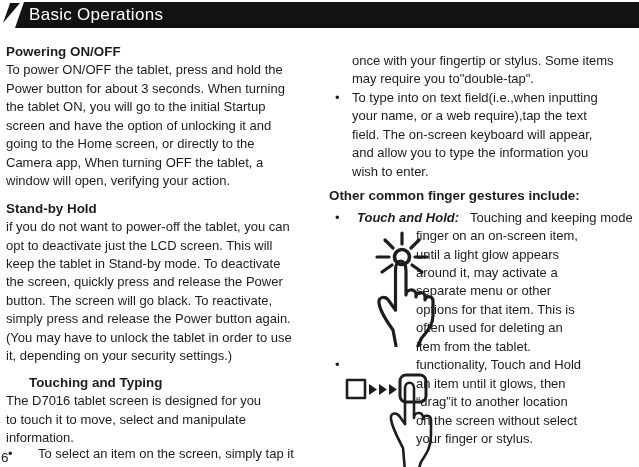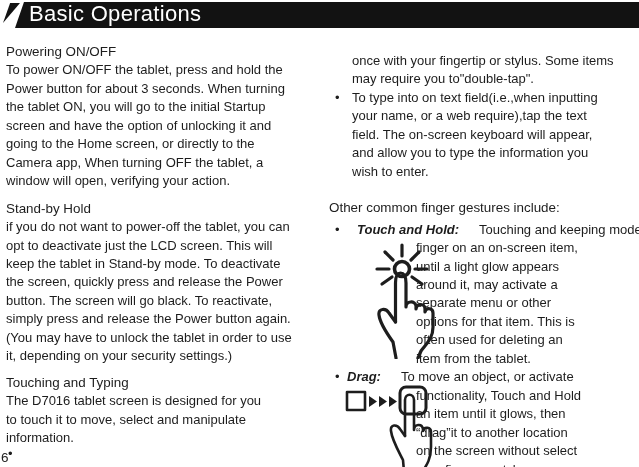--- a/index.html
+++ b/index.html
@@ -20,52 +20,52 @@
     background: #121212;
     clip-path: polygon(24px 0, 100% 0, 100% 100%, 15px 100%);
   }
   .hdr-tri {
     position: absolute; left: 3px; top: 1px; width: 17px; height: 20px;
     background: #121212;
     clip-path: polygon(42% 0, 100% 0, 0 100%);
   }
   .hdr-title {
     position: absolute; left: 29px; top: 50%; transform: translateY(-52%);
-    color: #ffffff; font-size: 22px; letter-spacing: 0.3px; white-space: nowrap;
+    color: #ffffff; font-size: 17px; letter-spacing: 0.3px; white-space: nowrap;
   }
 
   
   .col { position: absolute; font-size: 13px; line-height: 18.45px; }
   .col-left  { left: 6px;  top: 43px; width: 312px; }
   .col-right { left: 329px; top: 52px; width: 308px; }
 
   .pre { white-space: pre; }
   p { margin: 0; }
-  .sec-h { margin: 0; font-size: 13.4px; font-weight: normal; line-height: 18.45px; }
+  .sec-h { margin: 0; font-size: 13.4px; font-weight: bold; line-height: 18.45px; }
   .sec-h.mt1 { margin-top: 9px; }
-  .sec-h.mt2 { margin-top: 8px; }
-  .sec-h.gh  { margin-top: 18px; }
+  .sec-h.mt2 { margin-top: 8px; margin-left: 23px; }
+  .sec-h.gh  { margin-top: 6px; }
 
   .bullet-line { position: relative; }
   .bullet-line.lb { padding-left: 32px; margin-top: -3px; }
   .bullet-line.rb { padding-left: 23px; }
   .cont { padding-left: 23px; }
   .blt { position: absolute; top: 0; }
   .lb .blt { left: 2px; }
   .rb .blt { left: 6px; }
 
   
   .gesture { position: relative; }
   .g1 { margin-top: 3px; min-height: 147.6px; }
   .g2 { min-height: 111px; }
   .gblt { position: absolute; left: 6px; top: 0; }
   .gfirst { white-space: nowrap; }
   .g1 .gfirst { padding-left: 28px; }
   .g2 .gfirst { padding-left: 18px; }
-  .glabel { font-weight: bold; font-style: italic; margin-right: 20px; }
+  .glabel { font-weight: bold; font-style: italic; margin-right: 11px; }
   .grest { margin-left: 87px; white-space: pre; }
   .gicon { position: absolute; }
   .gicon-touch { left: 23px; top: 22px; width: 88px; height: 116px; }
   .gicon-drag  { left: 15px; top: 16px; width: 96px; height: 100px; }
 
   .pagenum { position: absolute; left: 1px; top: 450px; font-size: 13.5px; }
 </style>
 </head>
 <body>
 
@@ -95,20 +95,21 @@
 (You may have to unlock the tablet in order to use
 it, depending on your security settings.)</p>
 
   <h2 class="sec-h mt2">Touching and Typing</h2>
   <p class="pre">The D7016 tablet screen is designed for you
 to touch it to move, select and manipulate
 information.</p>
 
   <div class="bullet-line lb">
     <span class="blt">•</span>
+    <span class="pre">To select an item on the screen, simply tap it</span>
   </div>
 </section>
 
 <section class="col col-right">
   <p class="pre cont">once with your fingertip or stylus. Some items
 may require you to"double-tap".</p>
 
   <div class="bullet-line rb">
     <span class="blt">•</span>
     <div class="pre">To type into on text field(i.e.,when inputting
@@ -143,23 +144,20 @@
         <line x1="40" y1="34" x2="30" y2="41"></line>
         <line x1="60" y1="34" x2="70" y2="41"></line>
         <path d="M43.5 79 L43.5 40 C43.5 32 45.5 30 48.5 30 C52 30 54 33 54 40 L54 64 C54 58 63 57 64 63 L64 66 C65 60 73 60 73 66 L73 69 C74 64 81 65 81 70 L81 84 C81 96 74 101 69 108 L66 115"></path>
         <path d="M43.5 79 L37 70 C34 65 26 65 27 72 C28 81 36 92 41 99 L44 115"></path>
       </g>
     </svg>
   </div>
 
   <div class="gesture g2">
     <span class="gblt">•</span>
-    <div class="gfirst">
-      <span class="glabel">Drag:</span><span>To move an object, or activate</span>
-    </div>
     <div class="grest">functionality, Touch and Hold
 an item until it glows, then
 “drag”it to another location
 on the screen without select
 your finger or stylus.</div>
     <svg class="gicon gicon-drag" viewBox="0 0 96 100" aria-hidden="true">
       <g fill="none" stroke="#1d1d1d" stroke-width="2.6" stroke-linecap="round" stroke-linejoin="round">
         <rect x="3" y="8" width="18" height="18"></rect>
         <rect x="56" y="3" width="26" height="27" rx="6" stroke-width="3"></rect>
         <path d="M61 52 L61 16 C61 9 70 9 70 16 L70 46 C70 40 78 39 79 45 L79 47 C80 42 87 43 87 48 L87 63 C87 76 82 82 77 90 L74 99"></path>

